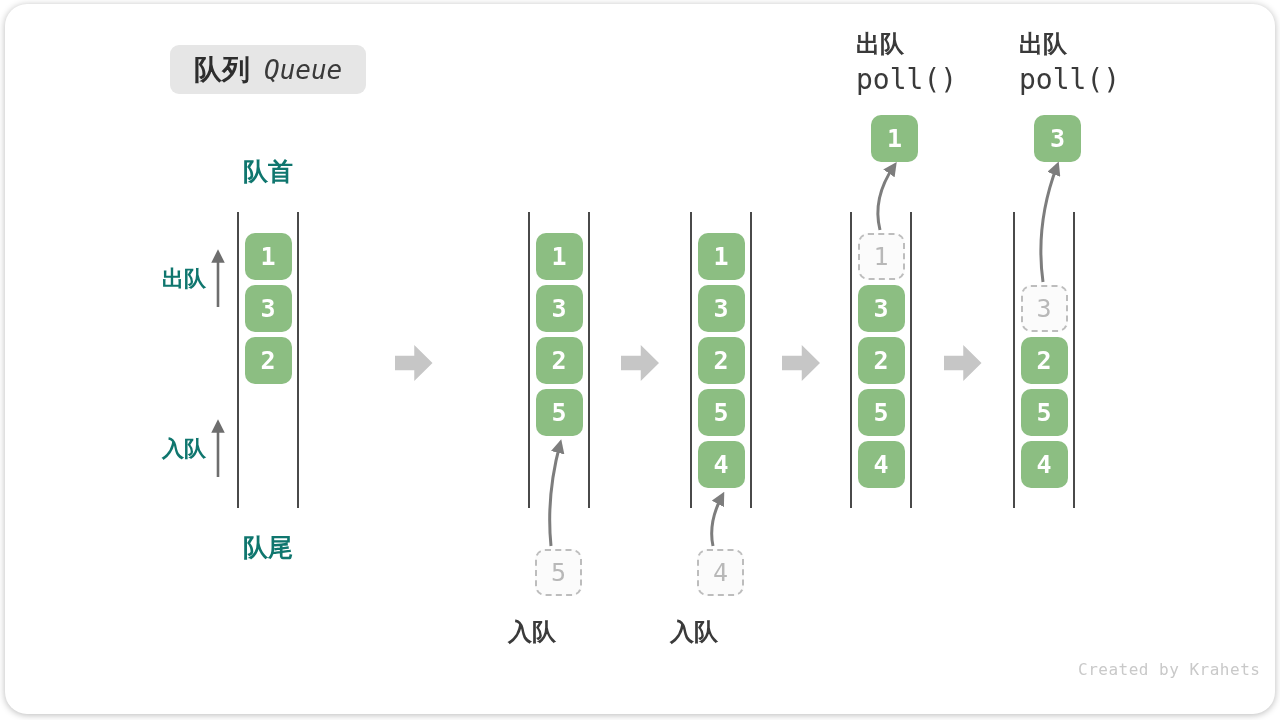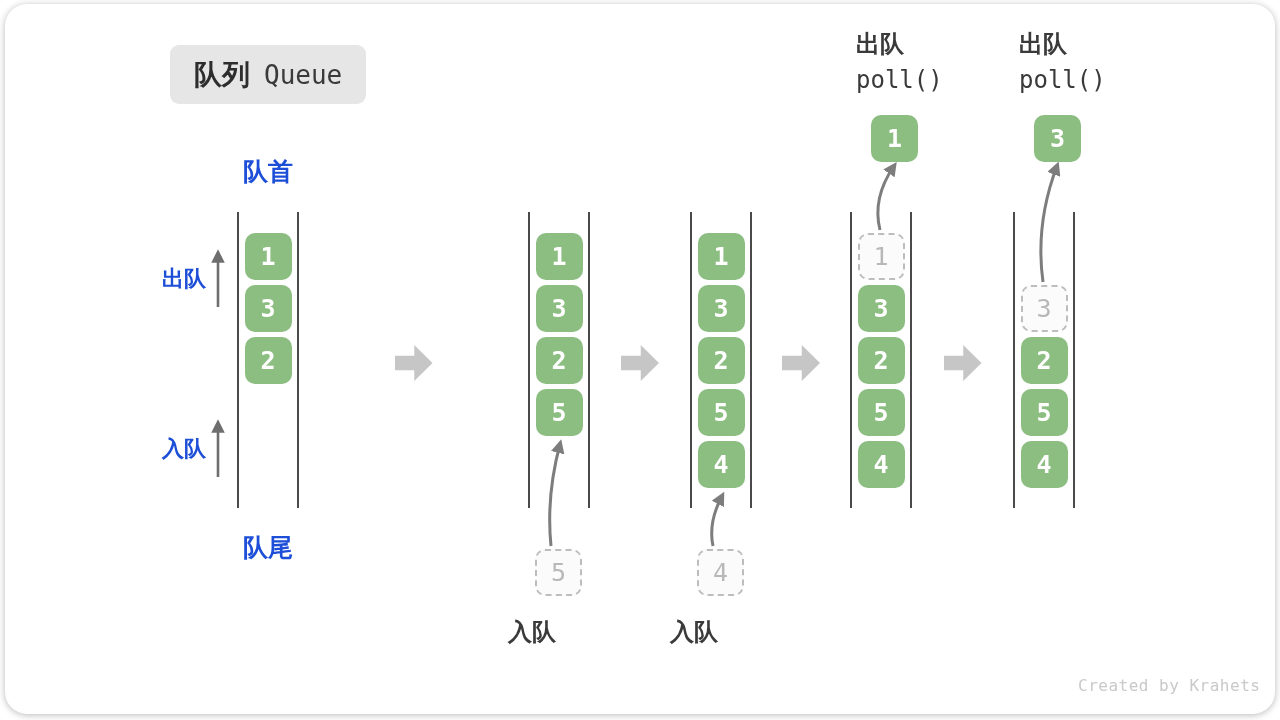--- a/index.html
+++ b/index.html
@@ -1,49 +1,49 @@
 <!DOCTYPE html>
 <html><head>
 <meta charset="utf-8">
 <style>
   html,body{margin:0;padding:0;background:#ffffff;width:1280px;height:720px;overflow:hidden;
             font-family:"Liberation Sans",sans-serif;}
   #stage{position:relative;width:1280px;height:720px;}
   .canvas{position:absolute;left:5px;top:4px;width:1270px;height:710px;background:#fff;
           border-radius:22px;box-shadow:0 1px 7px rgba(0,0,0,.28);}
   
-  .badge{position:absolute;left:170px;top:45px;height:59px;padding:0 24px;background:#e6e6e6;
+  .badge{position:absolute;left:170px;top:45px;height:49px;padding:0 24px;background:#e6e6e6;
          border-radius:9px;display:inline-flex;align-items:center;gap:14px;}
   .badge .zh{font-size:28px;font-weight:700;color:#2d2d2d;}
-  .badge .en{font-family:"DejaVu Sans Mono",monospace;font-size:26px;color:#3a3a3a;}
+  .badge .en{font-family:"DejaVu Sans Mono",monospace;font-size:26px;color:#3a3a3a;font-style:italic;}
   
-  .cjk{position:absolute;font-weight:700;color:#1d4ed8;white-space:nowrap;}
+  .cjk{position:absolute;font-weight:700;color:#0f766e;white-space:nowrap;}
   .lbl-front{left:243px;top:155px;font-size:25px;}
   .lbl-rear{left:243px;top:531px;font-size:25px;}
   .lbl-deq{left:162px;top:264px;font-size:22px;}
   .lbl-enq{left:162px;top:434px;font-size:22px;}
   
   .channel{position:absolute;top:212px;width:62px;height:296px;box-sizing:border-box;
            border-left:2px solid #4a4a4a;border-right:2px solid #4a4a4a;}
   
   .cell{position:absolute;width:47px;height:47px;box-sizing:border-box;border-radius:10px;
         display:flex;align-items:center;justify-content:center;
         font-family:"DejaVu Sans Mono",monospace;font-weight:700;font-size:25px;}
   .cell.green{background:#8cbe82;color:#ffffff;}
   .cell.dashed{border:2px dashed #bdbdbd;background:#fbfbfb;color:#b8b8b8;font-weight:400;}
   
   .oplabel{position:absolute;white-space:nowrap;line-height:36px;}
   .oplabel .l1{font-size:24px;font-weight:600;color:#3a3a3a;}
-  .oplabel .l2{font-family:"DejaVu Sans Mono",monospace;font-size:24px;color:#3a3a3a;}
+  .oplabel .l2{font-family:"DejaVu Sans Mono",monospace;font-size:28px;color:#3a3a3a;}
   .oplabel .arg{color:#59a04d;font-weight:700;}
   
   .blockarrow{position:absolute;width:38px;height:36px;background:#c6c6c6;
               clip-path:polygon(0 30%,52% 30%,52% 0,100% 50%,52% 100%,52% 70%,0 70%);}
   #overlay{position:absolute;left:0;top:0;width:1280px;height:720px;pointer-events:none;}
-  .watermark{position:absolute;left:1078px;top:676px;font-family:"DejaVu Sans Mono",monospace;
+  .watermark{position:absolute;left:1078px;top:660px;font-family:"DejaVu Sans Mono",monospace;
              font-size:16px;color:#c9c9c9;letter-spacing:.5px;}
 </style>
 </head>
 <body>
 
 <div id="stage">
   <div class="canvas"></div>
 
   <div class="badge">
     <span class="zh">队列</span>

